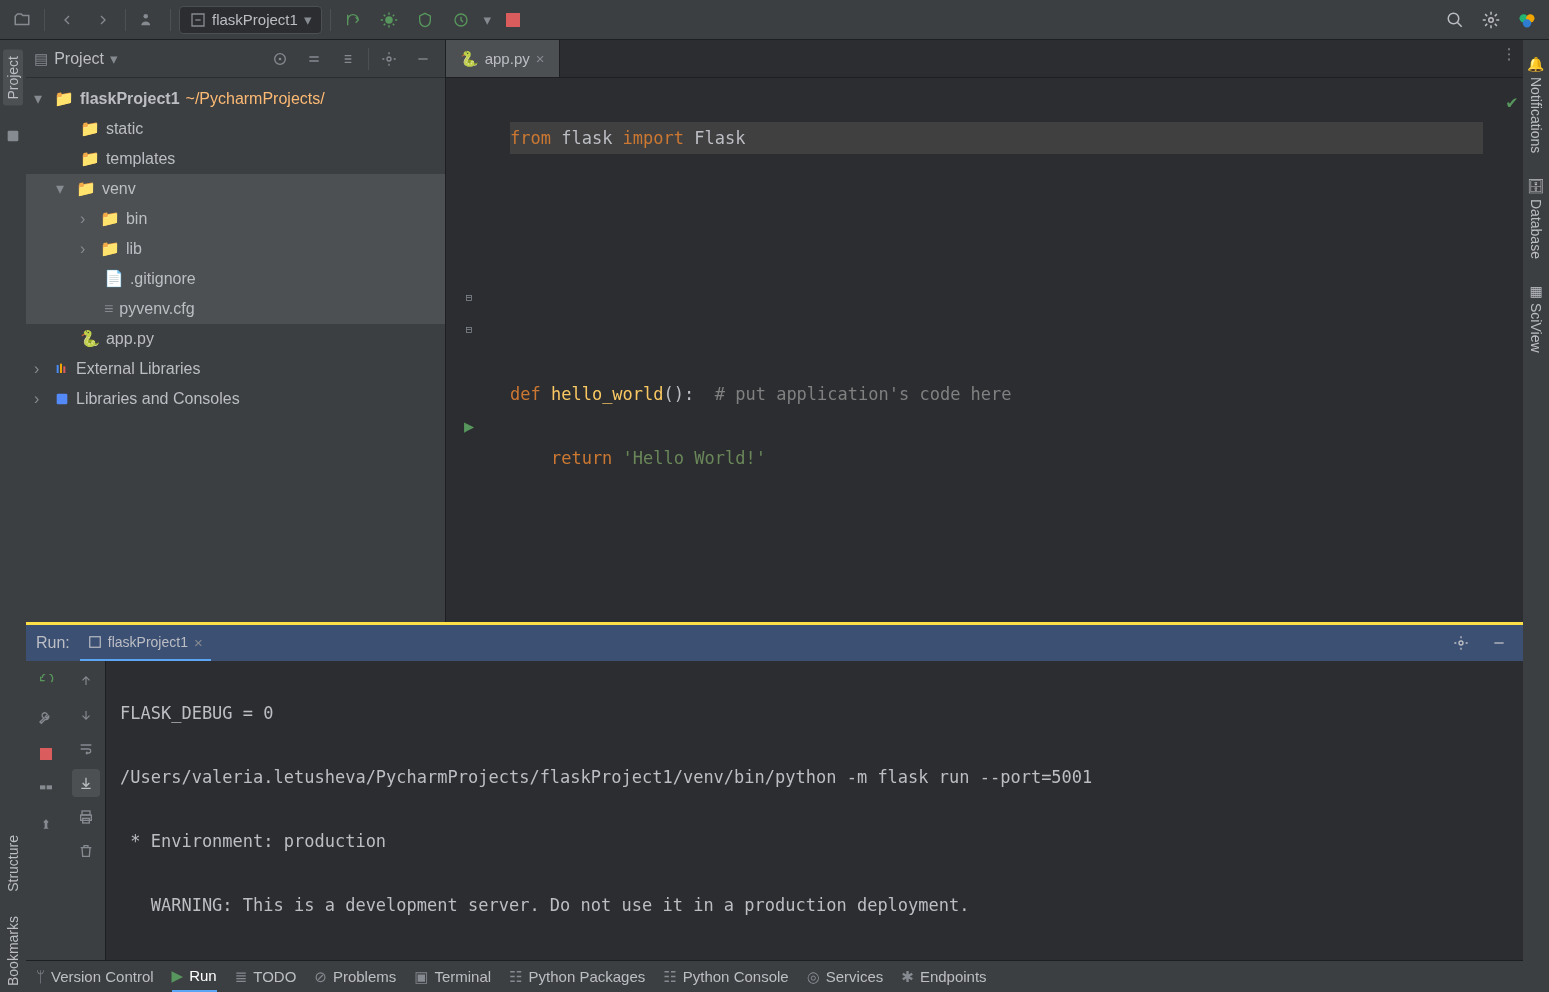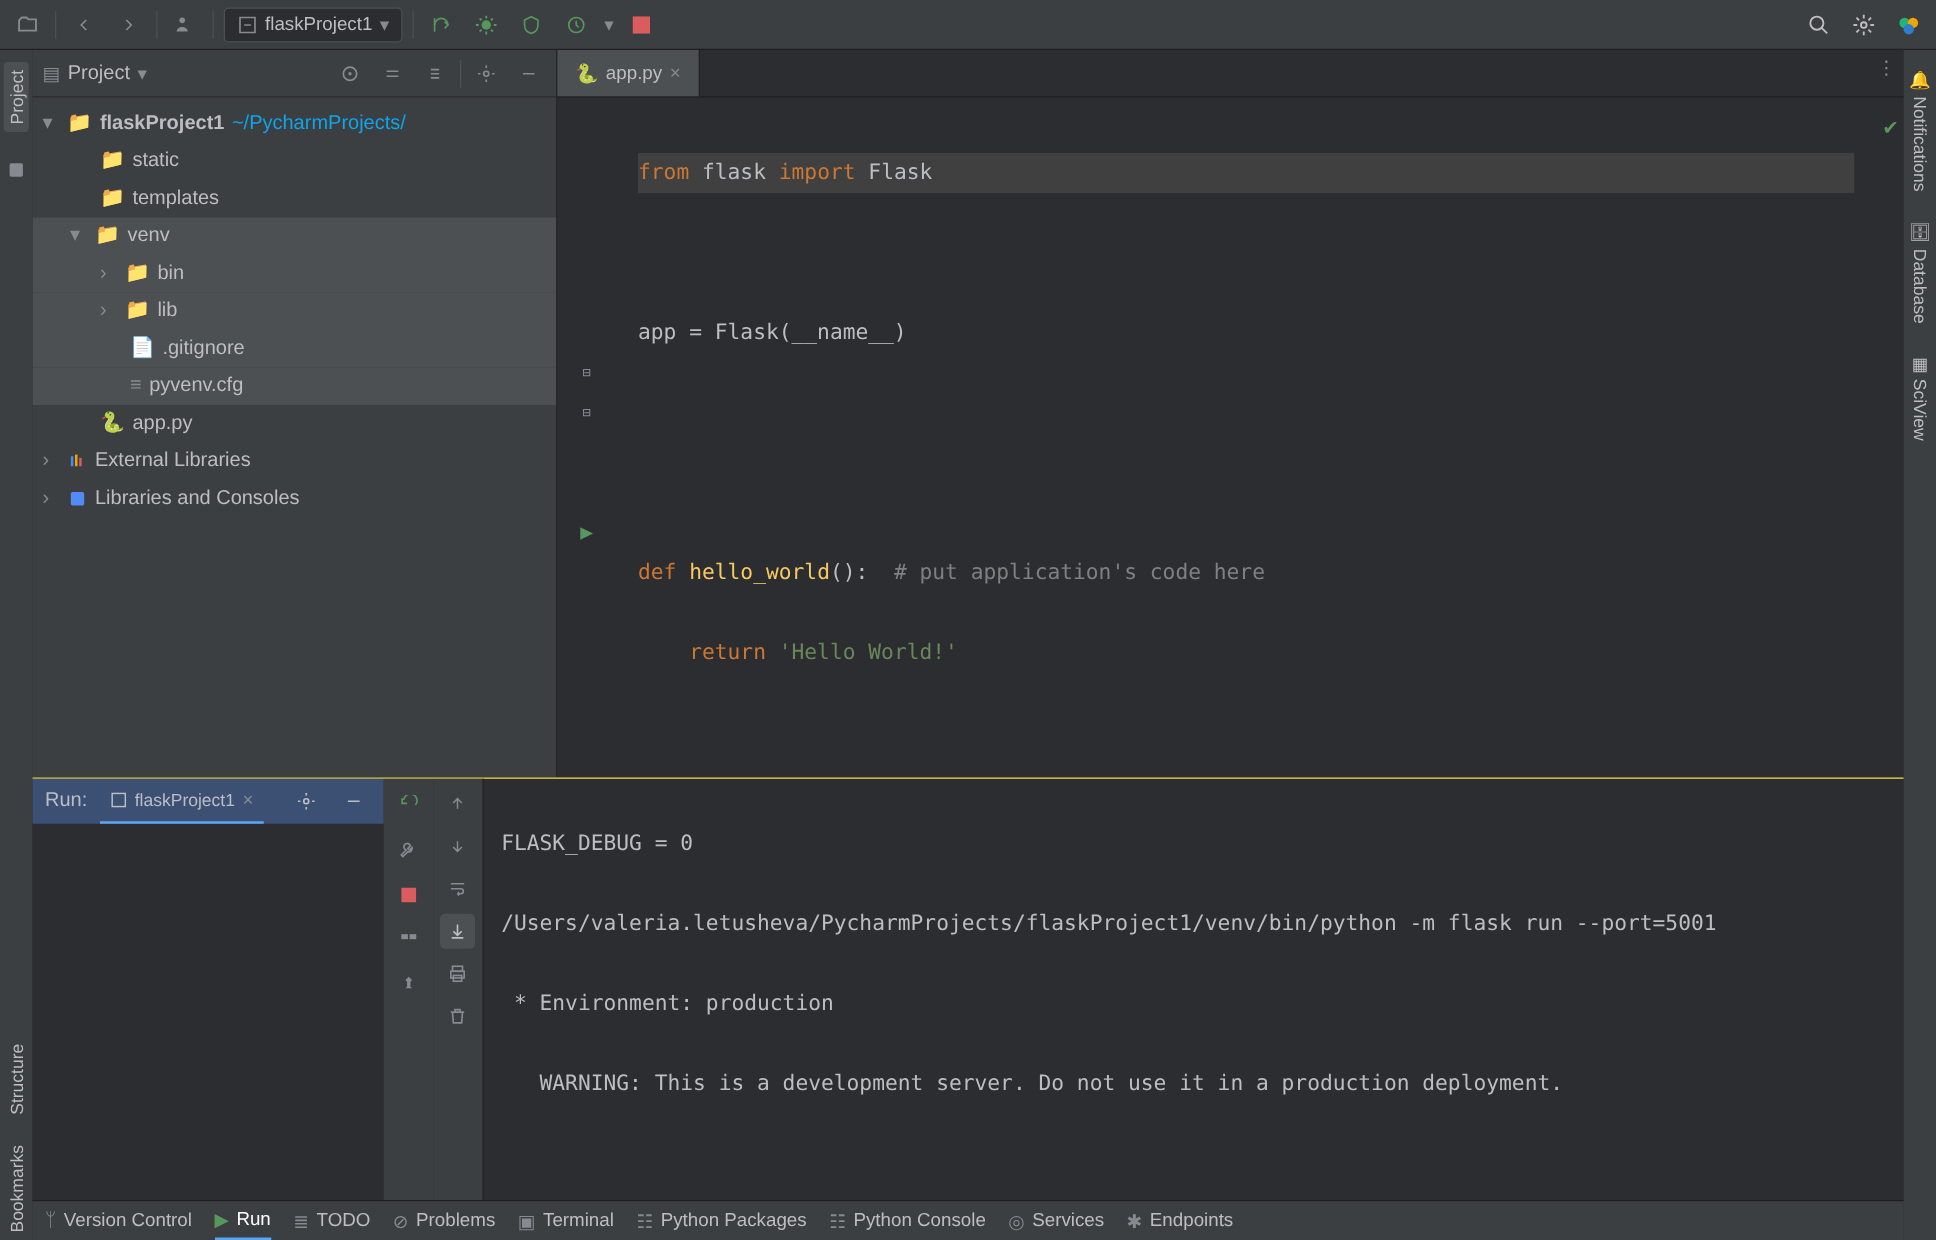--- a/index.html
+++ b/index.html
@@ -167,23 +167,24 @@
 .kw-decor { color: #b5b263; }
 .kw-func { color: #fac863; }
 .kw-str { color: #6a8759; }
 .kw-comment { color: #808080; }
 .kw-white { color: #bcbec4; }
 .line-caret { background: #404040; }
 .editor-right-gutter { width:22px; padding-top:8px; }
 .check-mark { color:#57965c; font-size:18px; text-align:center; }
 
 .run-panel {
-  border-top: 1px solid #fde047;
+  border-top: 3px solid #fde047;
   background: #2b2d30;
   display:flex;
+  flex-direction:column;
   height: 338px;
 }
 .run-header {
   height: 36px;
   background: #3c5074;
   display:flex;
   align-items:center;
   padding: 0 10px;
   gap: 10px;
 }
@@ -386,21 +387,21 @@
               <svg width="16" height="16" viewBox="0 0 24 24" stroke="#868a91" stroke-width="2">
                 <path d="M5 12h14"></path>
               </svg>
             </div>
         </div>
         <div class="tree">
           <div class="tree-row">
             <span class="chev">▾</span>
             <span class="folder-icon">📁</span>
             <b>flaskProject1</b>
-            <span style="color:#0ea5e9">~/PycharmProjects/</span>
+            <span style="color:#fdba74">~/PycharmProjects/</span>
           </div>
           <div class="tree-row indent-2">
             <span class="folder-icon">📁</span>
               <span>static</span>
           </div>
           <div class="tree-row indent-2">
             <span class="folder-icon purple">📁</span>
               <span>templates</span>
           </div>
           <div class="tree-row indent-1 sel">
@@ -477,21 +478,20 @@
               </div>
             <div class="slot"></div>
               <div class="slot"></div>
             <div class="slot">
                 <span class="green">▶</span>
               </div>
           </div>
           <div class="editor-code">
 <div class="line line-caret"><span class="kw-orange">from</span><span class="kw-white"> flask </span><span class="kw-orange">import</span><span class="kw-white"> Flask</span></div>
 <div class="line"></div>
-<div class="line"><span class="kw-white">app = Flask(__name__)</span></div>
 <div class="line"></div>
 <div class="line"></div>
 <div class="line"><span class="kw-orange">def </span><span class="kw-func">hello_world</span><span class="kw-white">():  </span><span class="kw-comment"># put application's code here</span></div>
 <div class="line"><span class="kw-orange">    return </span><span class="kw-str">'Hello World!'</span></div>
 
 
 
 
           </div>
           <div class="editor-right-gutter">

